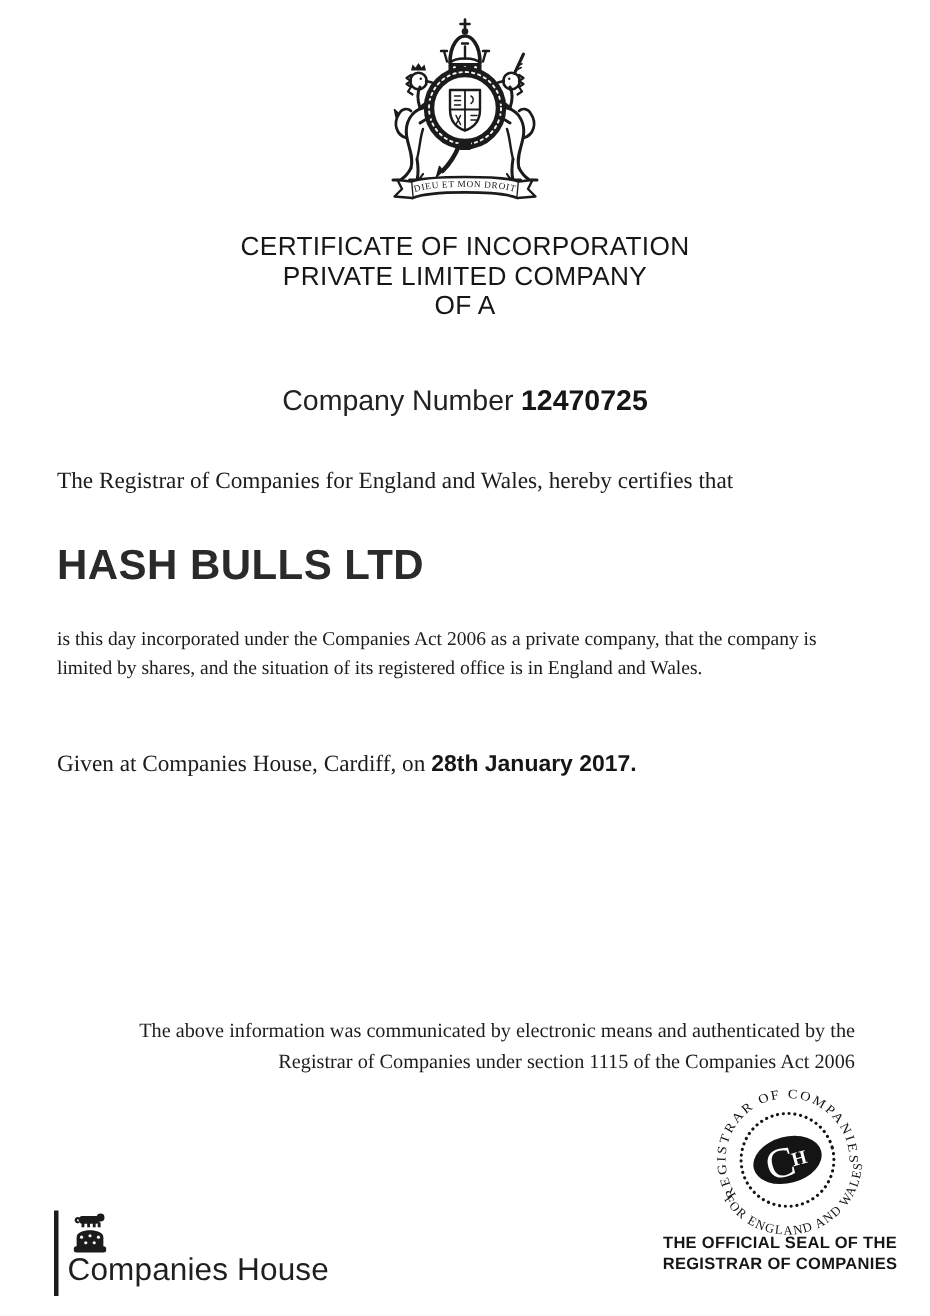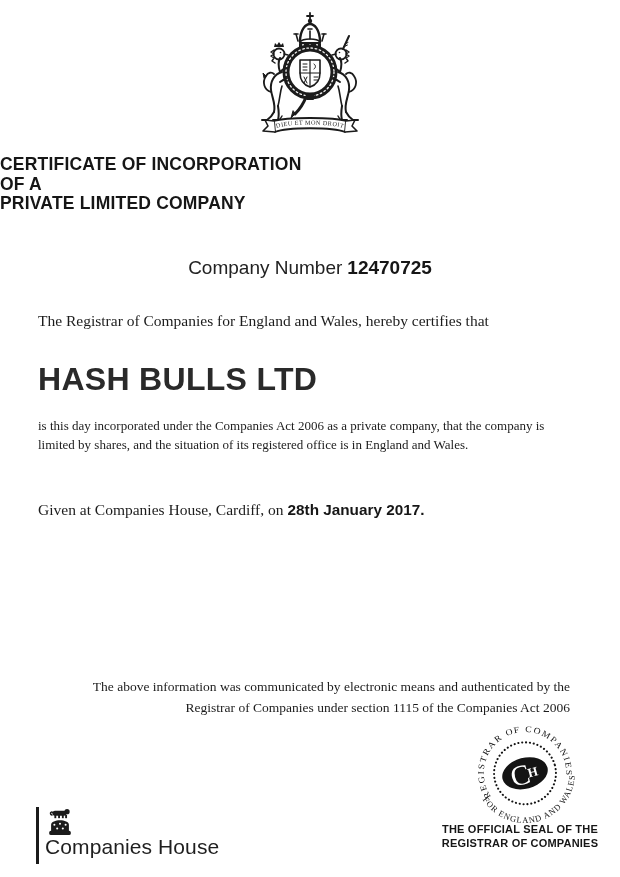--- a/index.html
+++ b/index.html
@@ -11,34 +11,35 @@
     margin:0 auto;
     font-family:"Liberation Sans", sans-serif;
     color:#1c1c1c;
     overflow:hidden;
   }
   .arms {
     position:absolute; left:230px; top:8px; width:160px; height:132px;
   }
   .title-block {
     position:absolute; left:0; top:155px; width:620px;
-    font-weight:bold; font-size:17.5px; line-height:19.5px;
+    text-align:center;
+    font-weight:normal; font-size:17.5px; line-height:19.5px;
     letter-spacing:0.2px; color:#161616;
   }
   .company-number-row {
     position:absolute; left:0; top:257px; width:620px;
     text-align:center;
   }
   .company-number-label { font-size:19px; color:#222; }
   .company-number-value { font-size:19px; font-weight:bold; margin-left:5px; color:#161616; }
   .serif-line { font-family:"Liberation Serif", serif; font-size:15.5px; color:#1c1c1c; }
   .certifies-line { position:absolute; left:38px; top:312px; width:560px; }
   .company-name {
     position:absolute; left:38px; top:361px;
-    font-size:32px; font-weight:bold; letter-spacing:0.3px; color:#2a2a2a;
+    font-size:28px; font-weight:bold; letter-spacing:0.3px; color:#2a2a2a;
   }
   .body-paragraph {
     position:absolute; left:38px; top:417px; width:527px;
     font-family:"Liberation Serif", serif; font-size:13px; line-height:18.6px;
   }
   .given-line { position:absolute; left:38px; top:501px; width:560px; }
   .given-date { font-family:"Liberation Sans", sans-serif; font-weight:bold; font-size:15.3px; margin-left:4px; color:#161616; }
   .footer-note {
     position:absolute; left:50px; top:676px; width:520px;
     text-align:right;
@@ -126,22 +127,22 @@
     <path d="M44,113 l-9,-1 3,6 -5,5 12,1" fill="#ffffff" stroke-width="1.6"></path>
     <path d="M116,113 l9,-1 -3,6 5,5 -12,1" fill="#ffffff" stroke-width="1.6"></path>
     <path id="mottoPath" d="M47,120 C59,115.5 101,115.5 113,120" stroke="none"></path>
     <text font-family="Liberation Serif, serif" font-size="6.2" fill="#1b1b1b" stroke="none" letter-spacing="0.4">
       <textPath href="#mottoPath" startOffset="50%" text-anchor="middle">DIEU ET MON DROIT</textPath>
     </text>
   </svg>
 
   <div class="title-block">
     <div>CERTIFICATE OF INCORPORATION</div>
+    <div>PRIVATE LIMITED COMPANY</div>
     <div>OF A</div>
-    <div>PRIVATE LIMITED COMPANY</div>
   </div>
 
   <div class="company-number-row">
     <span class="company-number-label">Company Number</span><span class="company-number-value">12470725</span>
   </div>
 
   <div class="serif-line certifies-line">The Registrar of Companies for England and Wales, hereby certifies that</div>
 
   <div class="company-name">HASH BULLS LTD</div>
 

